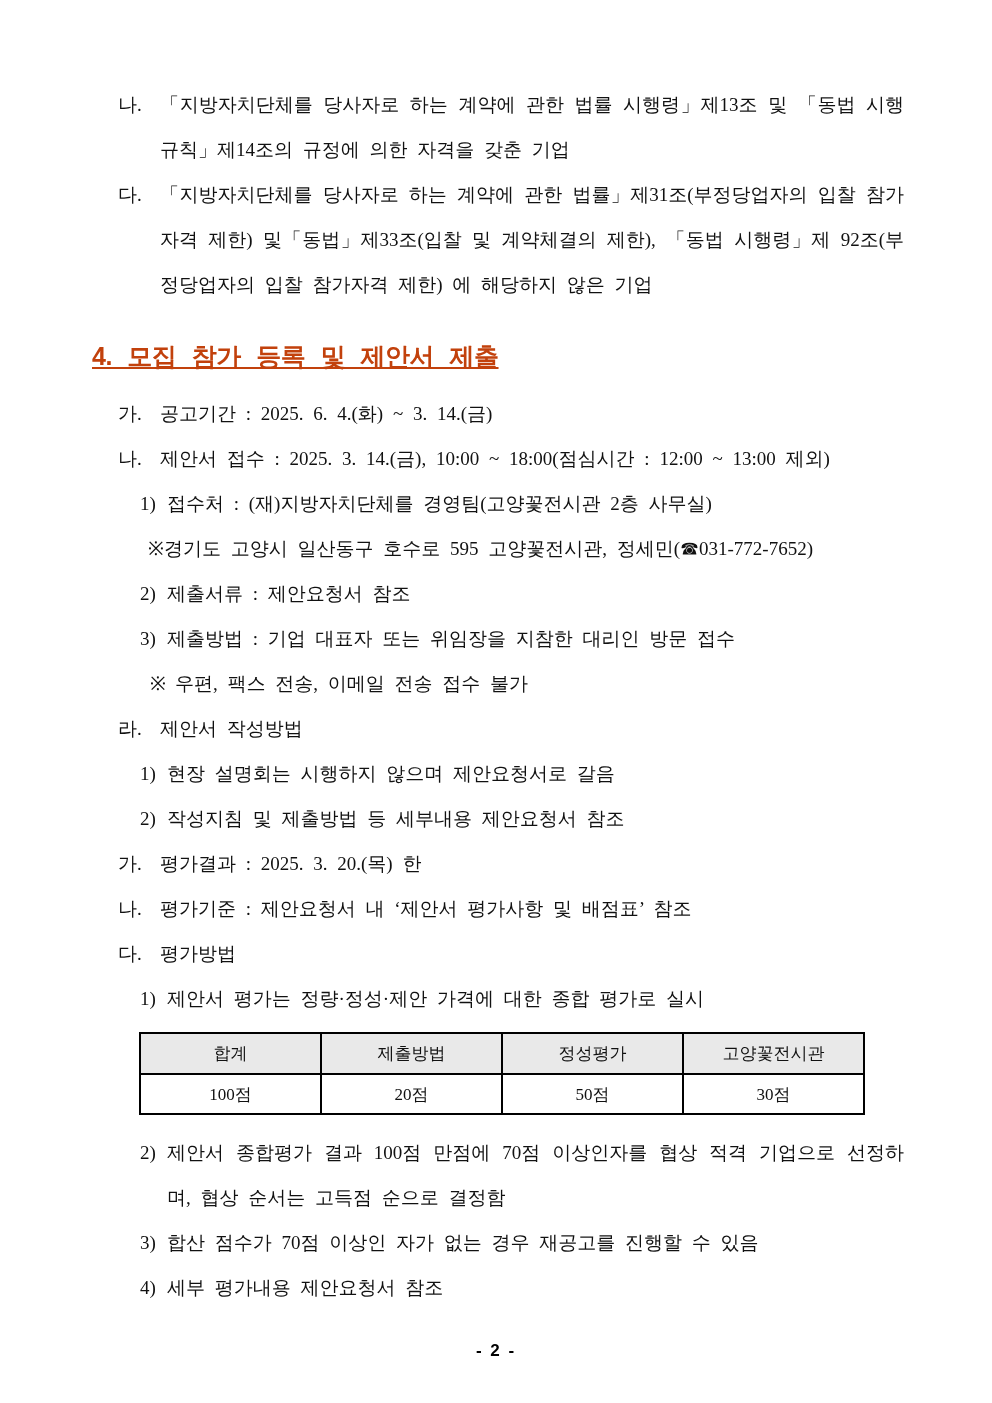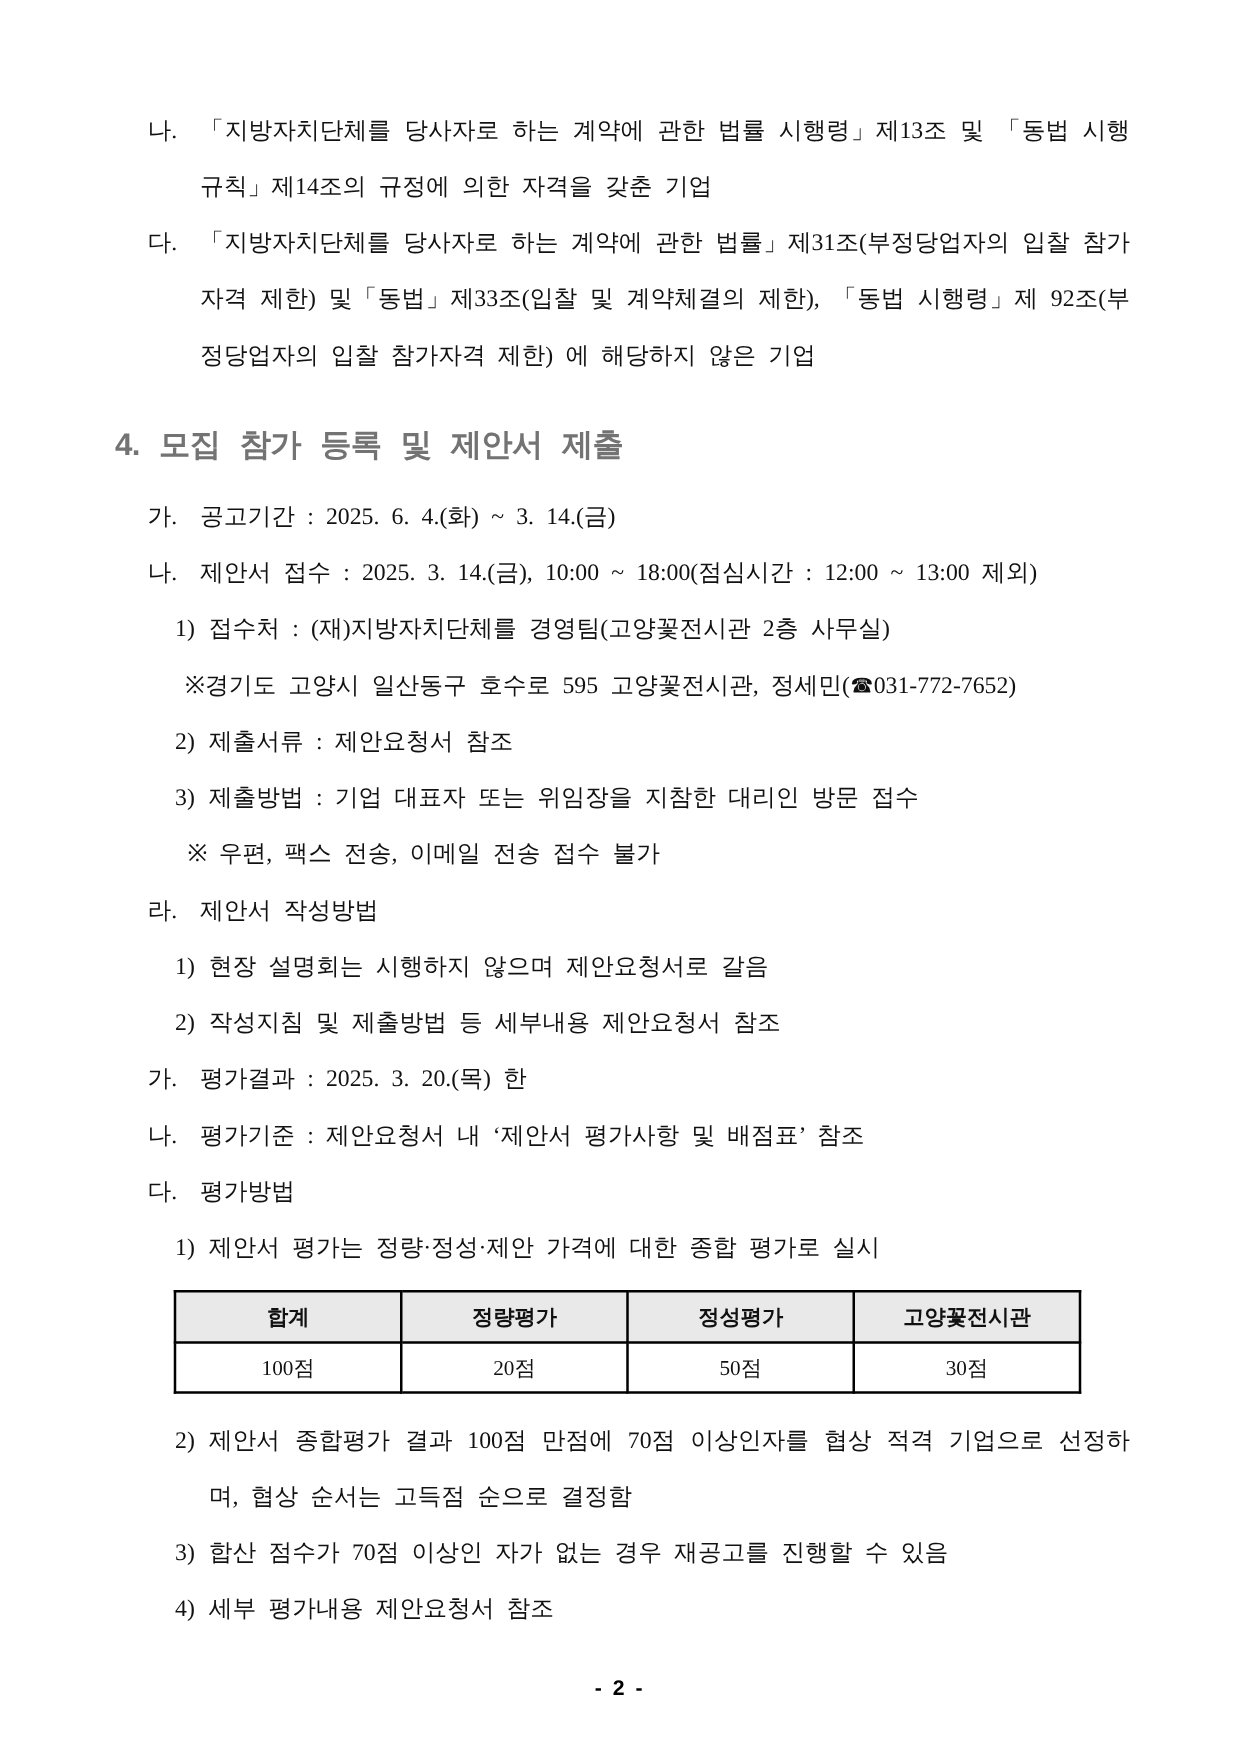--- a/index.html
+++ b/index.html
@@ -39,42 +39,43 @@
   .lv3b .mk { width: auto; margin-right: 9px; }
 
   
   .heading {
     font-family: "Liberation Sans", "DejaVu Sans", sans-serif;
     font-weight: 900;
     font-size: 25px;
     line-height: 34px;
     letter-spacing: -0.5px;
     word-spacing: 9px;
-    color: #737373;
+    color: #c2410c;
+    text-decoration: underline;
   }
   .heading.h4 { margin-top: 32px; margin-bottom: 18px; }
   .heading.h5 { margin-top: 30px; margin-bottom: 20px; }
 
   
   .eval-table {
     border-collapse: collapse;
     width: 726px;
     margin: 11px 0 15px 47px;
     table-layout: fixed;
   }
   .eval-table th, .eval-table td {
     border: 2px solid #000;
     text-align: center;
     font-size: 17px;
     padding: 0;
   }
   .eval-table th {
     background: #e9e9e9;
     height: 39px;
-    font-weight: bold;
+    font-weight: normal;
     font-family: "Liberation Serif", "DejaVu Serif", serif;
   }
   .eval-table td {
     height: 38px;
     background: #ffffff;
     font-weight: normal;
     text-align: center;
   }
 
   
@@ -162,21 +163,21 @@
   </div>
   <div class="row lv2">
     <span class="mk">1)</span>
     <span class="tx nojust">제안서 평가는 정량·정성·제안 가격에 대한 종합 평가로 실시</span>
   </div>
 
   <table class="eval-table">
     <thead>
       <tr>
         <th>합계</th>
-        <th>정량평가</th>
+        <th>제출방법</th>
         <th>정성평가</th>
         <th>고양꽃전시관</th>
       </tr>
     </thead>
     <tbody>
       <tr>
         <td>100점</td>
         <td>20점</td>
         <td>50점</td>
         <td>30점</td>

